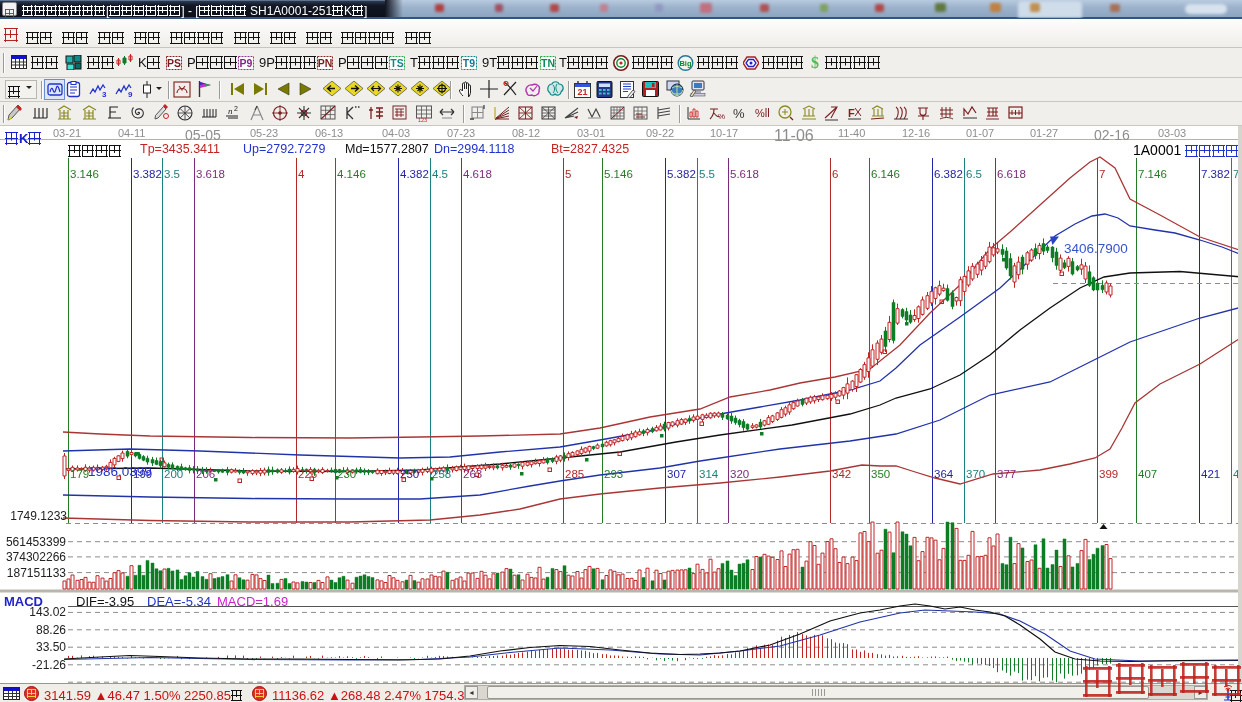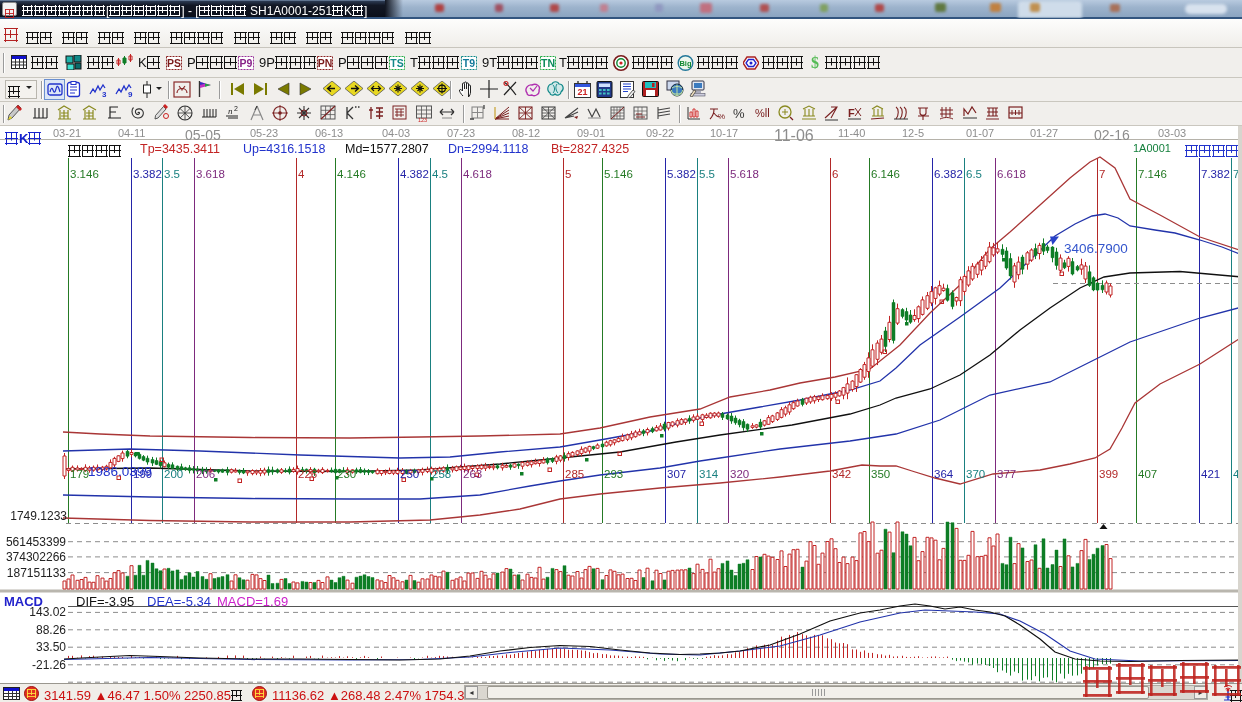--- a/index.html
+++ b/index.html
@@ -455,37 +455,37 @@
     </svg>
     <div class="row" style="top:126px;height:14px;background:#fff;border-bottom:1px solid #b5b2aa"></div>
     <span class="abs" style="left:53px;top:127px;font-size:11px;color:#8d8d8d">03-21</span>
     <span class="abs" style="left:118px;top:127px;font-size:11px;color:#8d8d8d">04-11</span>
     <span class="abs" style="left:185px;top:127px;font-size:14px;color:#8d8d8d">05-05</span>
     <span class="abs" style="left:250px;top:127px;font-size:11px;color:#8d8d8d">05-23</span>
     <span class="abs" style="left:315px;top:127px;font-size:11px;color:#8d8d8d">06-13</span>
     <span class="abs" style="left:382px;top:127px;font-size:11px;color:#8d8d8d">04-03</span>
     <span class="abs" style="left:447px;top:127px;font-size:11px;color:#8d8d8d">07-23</span>
     <span class="abs" style="left:512px;top:127px;font-size:11px;color:#8d8d8d">08-12</span>
-    <span class="abs" style="left:577px;top:127px;font-size:11px;color:#8d8d8d">09-01</span>
+    <span class="abs" style="left:577px;top:127px;font-size:11px;color:#8d8d8d">03-01</span>
     <span class="abs" style="left:646px;top:127px;font-size:11px;color:#8d8d8d">09-22</span>
     <span class="abs" style="left:710px;top:127px;font-size:11px;color:#8d8d8d">10-17</span>
     <span class="abs" style="left:774px;top:127px;font-size:16px;color:#8d8d8d">11-06</span>
     <span class="abs" style="left:838px;top:127px;font-size:11px;color:#8d8d8d">11-40</span>
-    <span class="abs" style="left:902px;top:127px;font-size:11px;color:#8d8d8d">12-5</span>
+    <span class="abs" style="left:902px;top:127px;font-size:11px;color:#8d8d8d">12-16</span>
     <span class="abs" style="left:966px;top:127px;font-size:11px;color:#8d8d8d">01-07</span>
     <span class="abs" style="left:1030px;top:127px;font-size:11px;color:#8d8d8d">01-27</span>
     <span class="abs" style="left:1094px;top:127px;font-size:14px;color:#8d8d8d">02-16</span>
     <span class="abs" style="left:1158px;top:127px;font-size:11px;color:#8d8d8d">03-03</span>
     <span class="abs" style="left:68px;top:142px;color:#111"><i class="h" style="width:12.5px;height:12.5px"></i><i class="h" style="width:12.5px;height:12.5px"></i><i class="h" style="width:12.5px;height:12.5px"></i><i class="h" style="width:12.5px;height:12.5px"></i></span>
     <span class="abs" style="left:140px;top:142px;color:#c22424;font-size:12.5px;white-space:nowrap">Tp=3435.3411</span>
-    <span class="abs" style="left:243px;top:142px;color:#2233cc;font-size:12.5px;white-space:nowrap">Up=4316.1518</span>
+    <span class="abs" style="left:243px;top:142px;color:#2233cc;font-size:12.5px;white-space:nowrap">Up=2792.7279</span>
     <span class="abs" style="left:345px;top:142px;color:#111;font-size:12.5px;white-space:nowrap">Md=1577.2807</span>
-    <span class="abs" style="left:448px;top:142px;color:#2233cc;font-size:12.5px;white-space:nowrap">Dn=2994.1118</span>
+    <span class="abs" style="left:434px;top:142px;color:#2233cc;font-size:12.5px;white-space:nowrap">Dn=2994.1118</span>
     <span class="abs" style="left:551px;top:142px;color:#c22424;font-size:12.5px;white-space:nowrap">Bt=2827.4325</span>
-    <span class="abs" style="left:1133px;top:142px;color:#15803d;font-size:11px">1A0001</span>
+    <span class="abs" style="left:1133px;top:142px;color:#000000;font-size:14px">1A0001</span>
     <span class="abs" style="left:1185px;top:142px;color:#2233cc"><i class="h" style="width:12.5px;height:12.5px"></i><i class="h" style="width:12.5px;height:12.5px"></i><i class="h" style="width:12.5px;height:12.5px"></i><i class="h" style="width:12.5px;height:12.5px"></i></span>
     <div class="abs" style="left:5px;top:130px;color:#1522cc;font-size:14px;font-weight:bold"><i class="h" style="width:13px;height:13px"></i><span style="font-size:13px">K</span><i class="h" style="width:13px;height:13px"></i></div>
     <div class="abs" style="left:4px;top:594px;color:#2222cc;font-size:13px;font-weight:bold">MACD</div>
     <div class="abs" style="left:76px;top:594px;color:#111;font-size:13px">DIF=-3.95</div>
     <div class="abs" style="left:147px;top:594px;color:#2233cc;font-size:13px">DEA=-5.34</div>
     <div class="abs" style="left:217px;top:594px;color:#cc22cc;font-size:13px">MACD=1.69</div>
     <svg width="1242" height="702" viewBox="0 0 1242 702" style="position:absolute;left:0;top:0">
       <g shape-rendering="crispEdges">
         <line x1="68" y1="158" x2="68" y2="523" stroke="#257a25" stroke-width="1"></line>
         <line x1="131" y1="158" x2="131" y2="523" stroke="#2424a8" stroke-width="1"></line>

